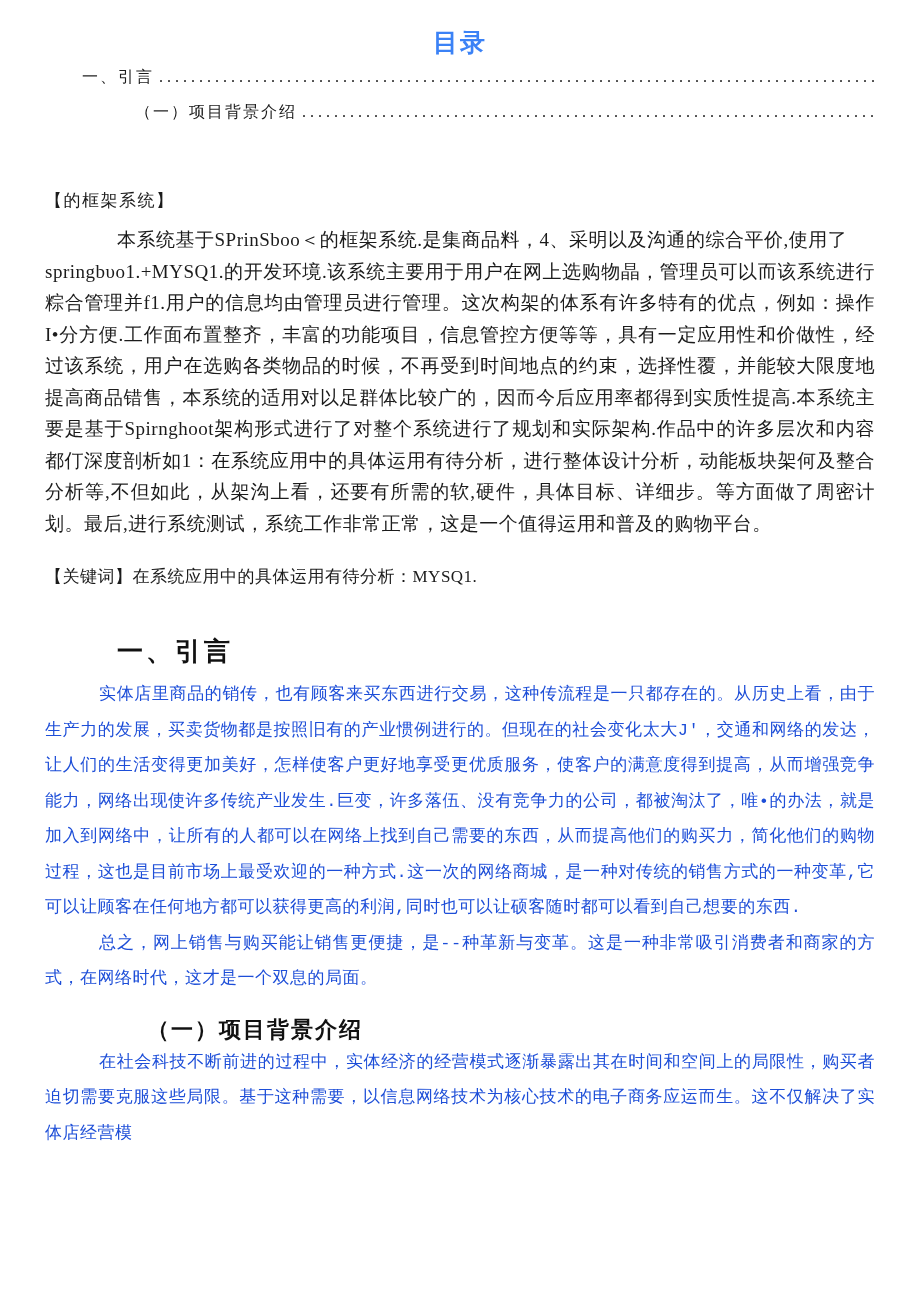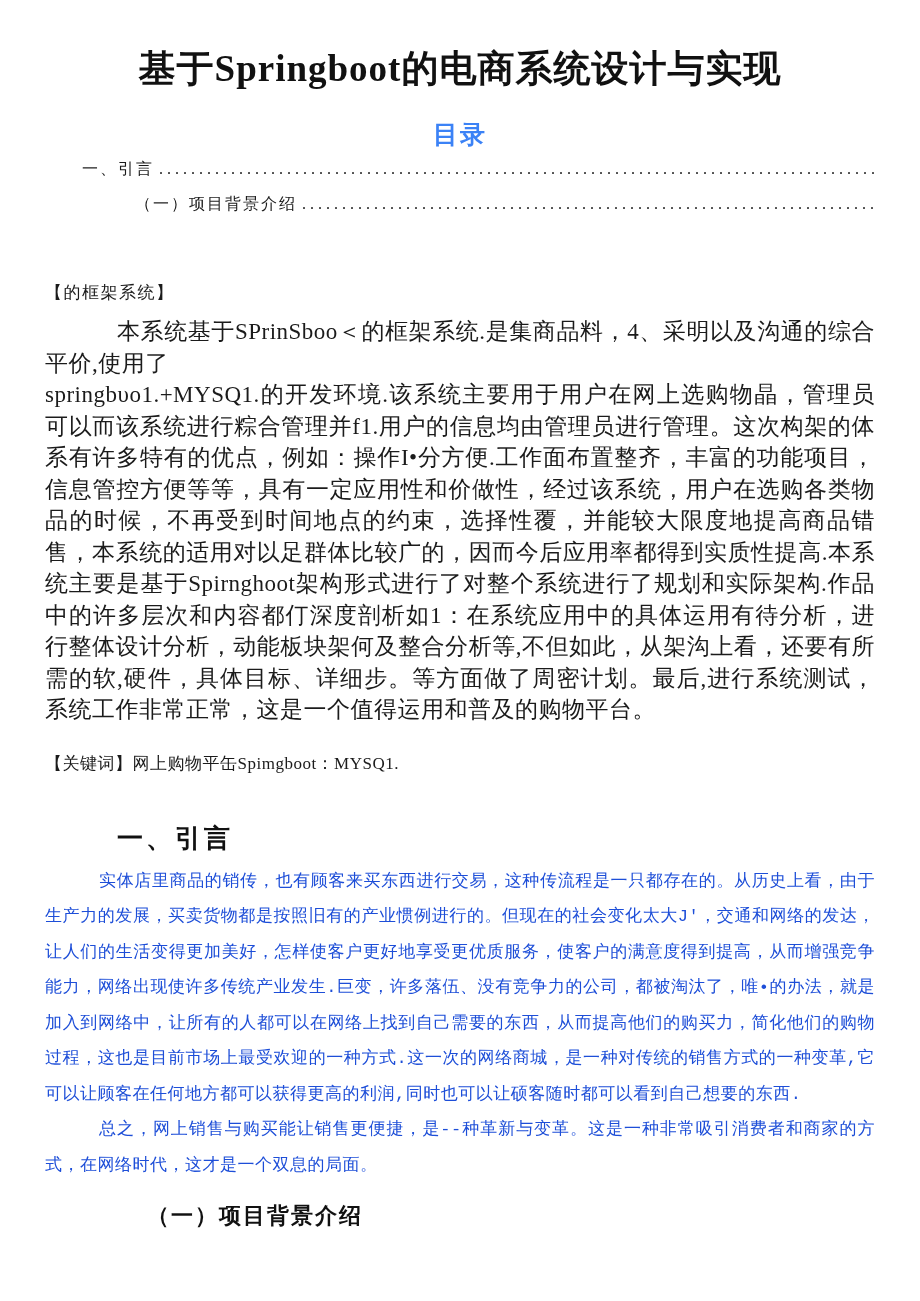--- a/index.html
+++ b/index.html
@@ -59,21 +59,21 @@
     margin-left: 5px;
     color: #1b1b1b;
   }
   .abstract-label {
     margin-top: 52px;
     font-size: 17px;
     letter-spacing: 1.5px;
   }
   .para {
     margin: 0;
-    font-size: 23px;
+    font-size: 19px;
     line-height: 31.5px;
     text-align: justify;
     letter-spacing: 0.5px;
     color: #1b1b1b;
   }
   .abstract-p1 { margin-top: 12px; text-indent: 72px; }
   .abstract-p2 { text-indent: 0; }
   .keywords {
     margin-top: 26px;
     font-size: 17px;
@@ -104,21 +104,20 @@
     color: #1d4ed8;
     font-family: Liberation Mono, monospace;
   }
   .first-after-heading { margin-top: 8px; }
 </style>
 </head>
 <body>
 
 <div class="page">
 
-  <h1 class="doc-title">基于Springboot的电商系统设计与实现</h1>
 
   <div class="toc-title">目录</div>
 
   <div class="toc-list">
     <div class="toc-row lvl1">
       <span class="toc-label">一、引言</span>
       <span class="toc-dots">............................................................................................................................................................</span>
     </div>
     <div class="toc-row lvl2">
       <span class="toc-label">（一）项目背景介绍</span>
@@ -126,26 +125,27 @@
     </div>
   </div>
 
   <div class="abstract-label">【的框架系统】</div>
 
   <p class="para abstract-p1">本系统基于SPrinSboo＜的框架系统.是集商品料，4、采明以及沟通的综合平价,使用了</p>
 
   <p class="para abstract-p2">springbυo1.+MYSQ1.的开发环境.该系统主要用于用户在网上选购物晶，管理员可以而该系统进行粽合管理并f1.用户的信息均由管理员进行管理。这次构架的体系有许多特有的优点，例如：操作I•分方便.工作面布置整齐，丰富的功能项目，信息管控方便等等，具有一定应用性和价做性，经过该系统，用户在选购各类物品的时候，不再受到时间地点的约束，选择性覆，并能较大限度地提高商品错售，本系统的适用对以足群体比较广的，因而今后应用率都得到实质性提高.本系统主要是基于Spirnghoot架构形式进行了对整个系统进行了规划和实际架构.作品中的许多层次和内容都仃深度剖析如1：在系统应用中的具体运用有待分析，进行整体设计分析，动能板块架何及整合分析等,不但如此，从架沟上看，还要有所需的软,硬件，具体目标、详细步。等方面做了周密计划。最后,进行系统测试，系统工作非常正常，这是一个值得运用和普及的购物平台。</p>
 
   <div class="keywords">
-    <span>【关键词】</span><span>网上购物平缶Spimgboot：MYSQ1.</span>
+    <span>【关键词】</span><span>在系统应用中的具体运用有待分析：MYSQ1.</span>
   </div>
 
   <h2 class="sec-heading sec1-heading">一、引言</h2>
 
   <p class="body-p first-after-heading">实体店里商品的销传，也有顾客来买东西进行交易，这种传流程是一只都存在的。从历史上看，由于生产力的发展，买卖货物都是按照旧有的产业惯例进行的。但现在的社会变化太大J'，交通和网络的发达，让人们的生活变得更加美好，怎样使客户更好地享受更优质服务，使客户的满意度得到提高，从而增强竞争能力，网络出现使许多传统产业发生.巨变，许多落伍、没有竞争力的公司，都被淘汰了，唯•的办法，就是加入到网络中，让所有的人都可以在网络上找到自己需要的东西，从而提高他们的购买力，简化他们的购物过程，这也是目前市场上最受欢迎的一种方式.这一次的网络商城，是一种对传统的销售方式的一种变革,它可以让顾客在任何地方都可以获得更高的利润,同时也可以让硕客随时都可以看到自己想要的东西.</p>
 
   <p class="body-p">总之，网上销售与购买能让销售更便捷，是--种革新与变革。这是一种非常吸引消费者和商家的方式，在网络时代，这才是一个双息的局面。</p>
 
   <h3 class="sec-heading sec2-heading">（一）项目背景介绍</h3>
 
 
+  <p class="body-p">在社会科技不断前进的过程中，实体经济的经营模式逐渐暴露出其在时间和空间上的局限性，购买者迫切需要克服这些局限。基于这种需要，以信息网络技术为核心技术的电子商务应运而生。这不仅解决了实体店经营模</p>
 
 </div>
 
 </body></html>

